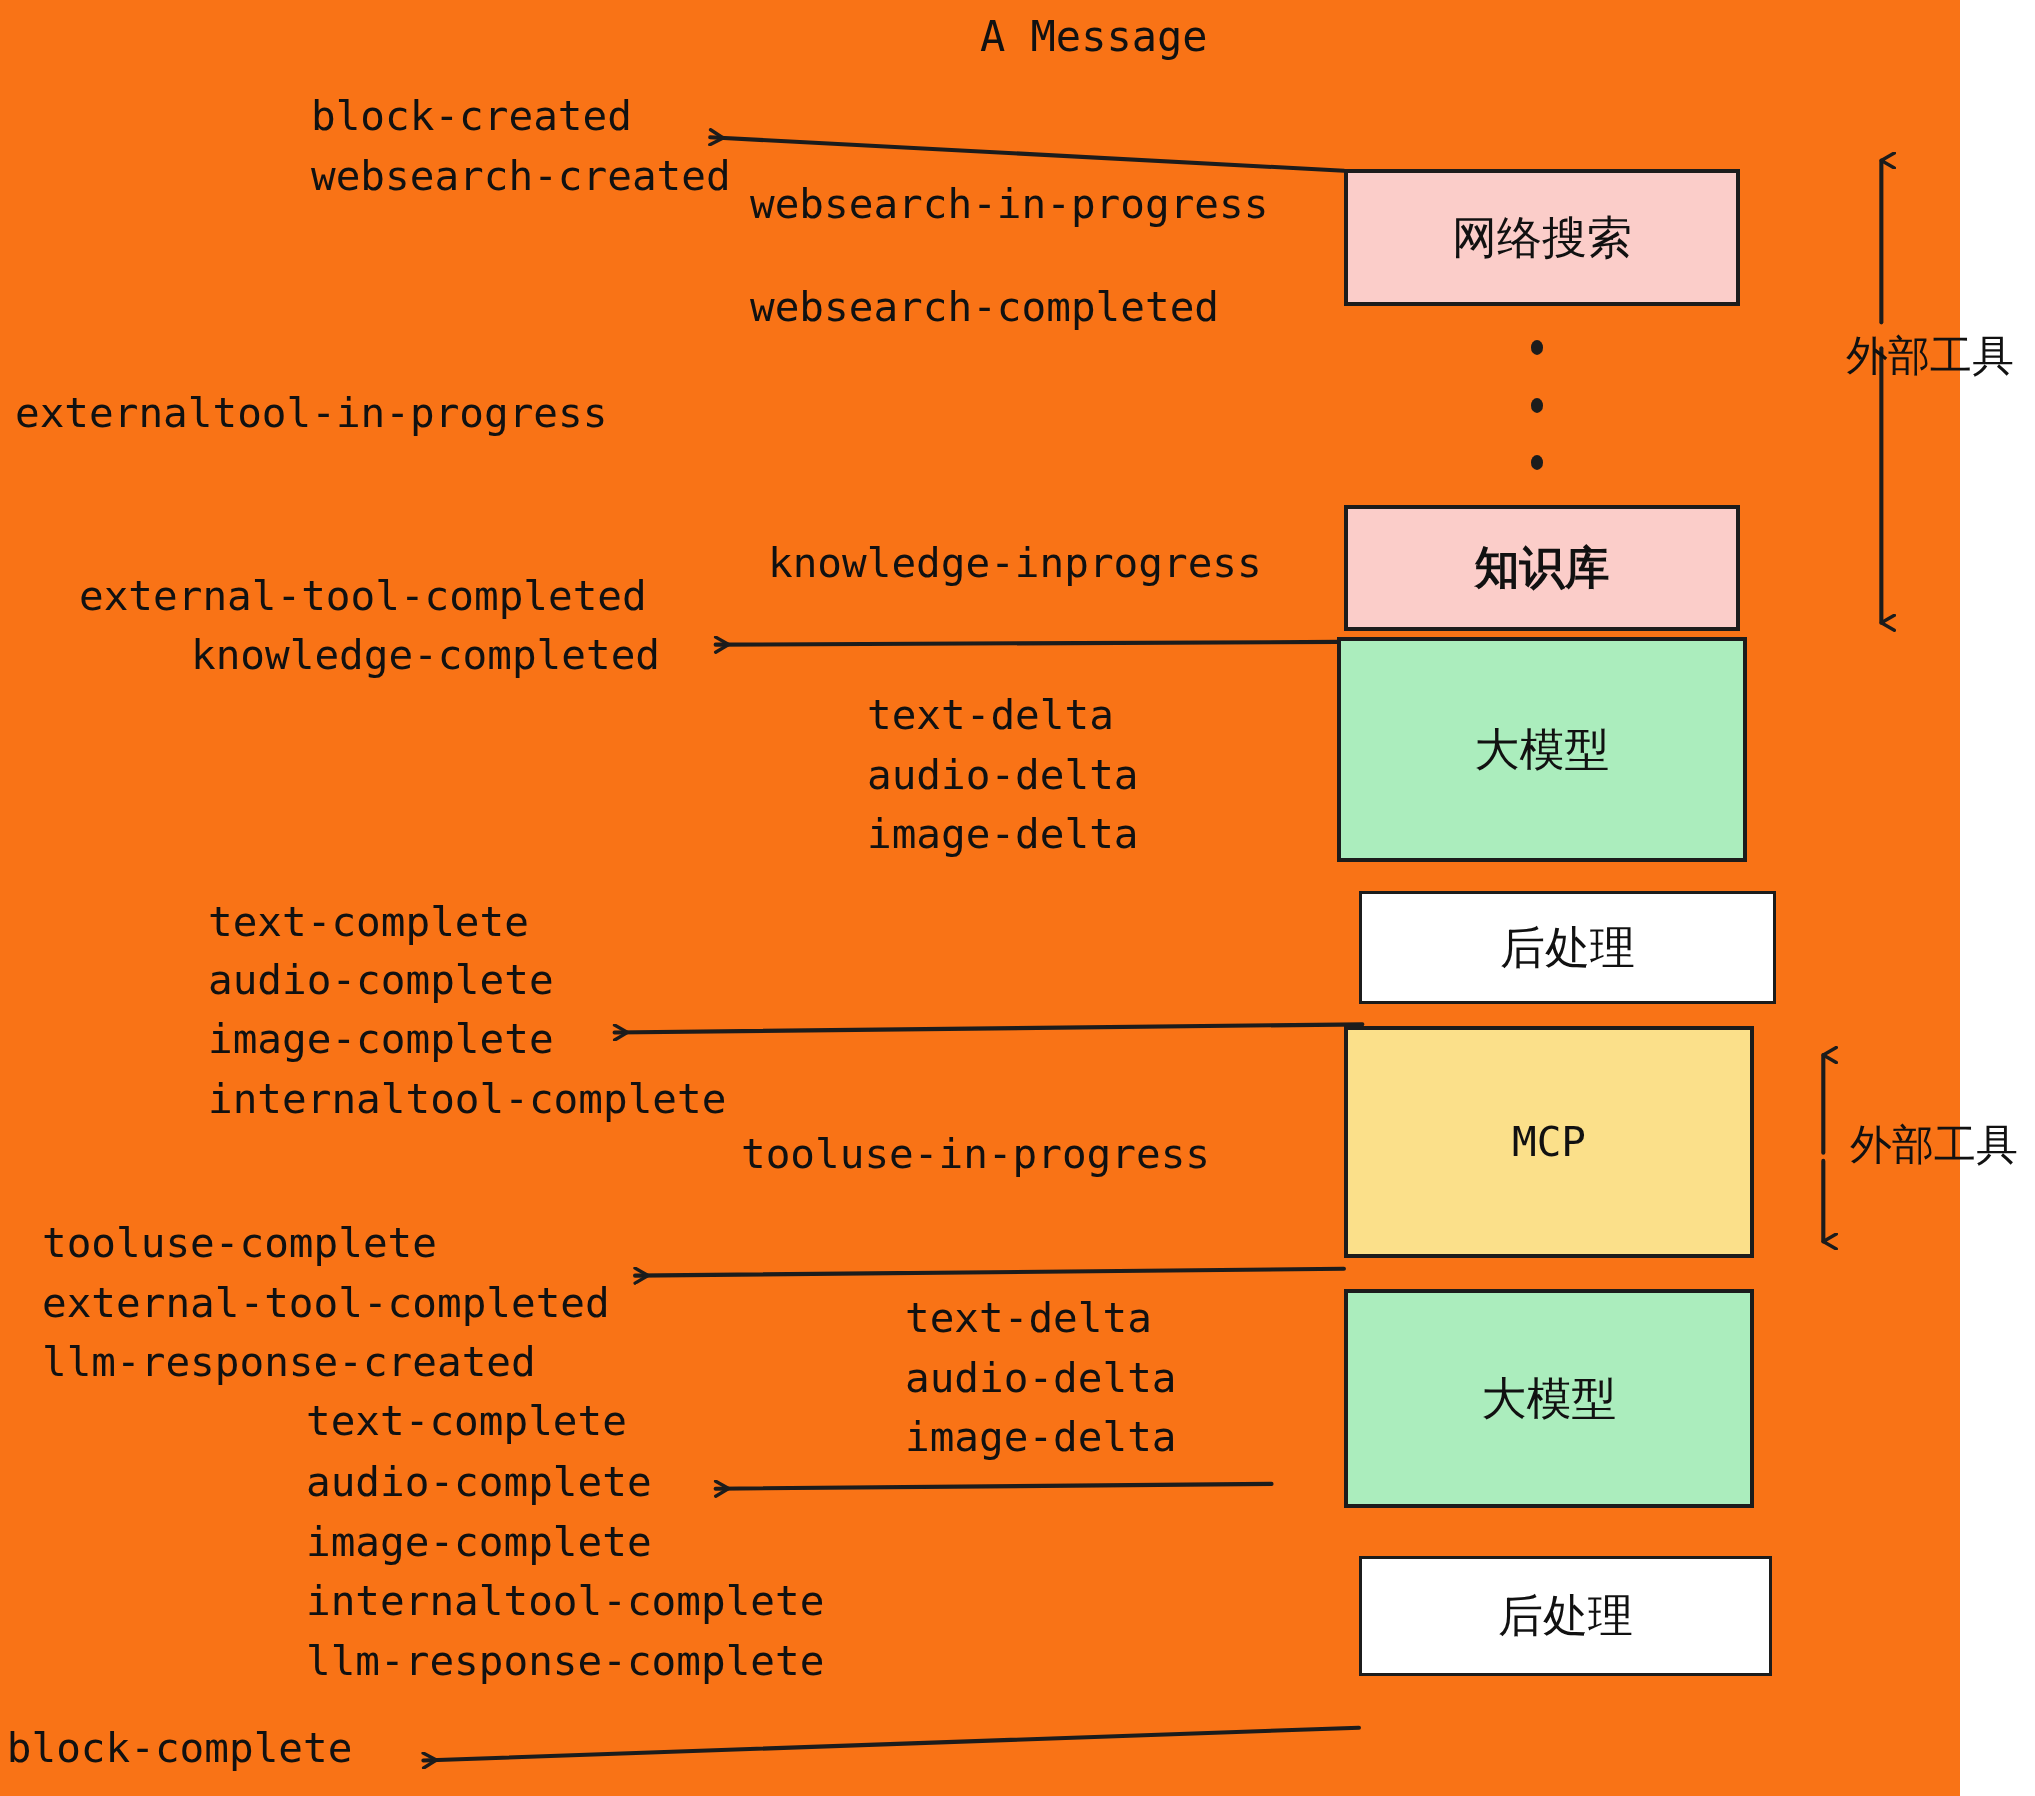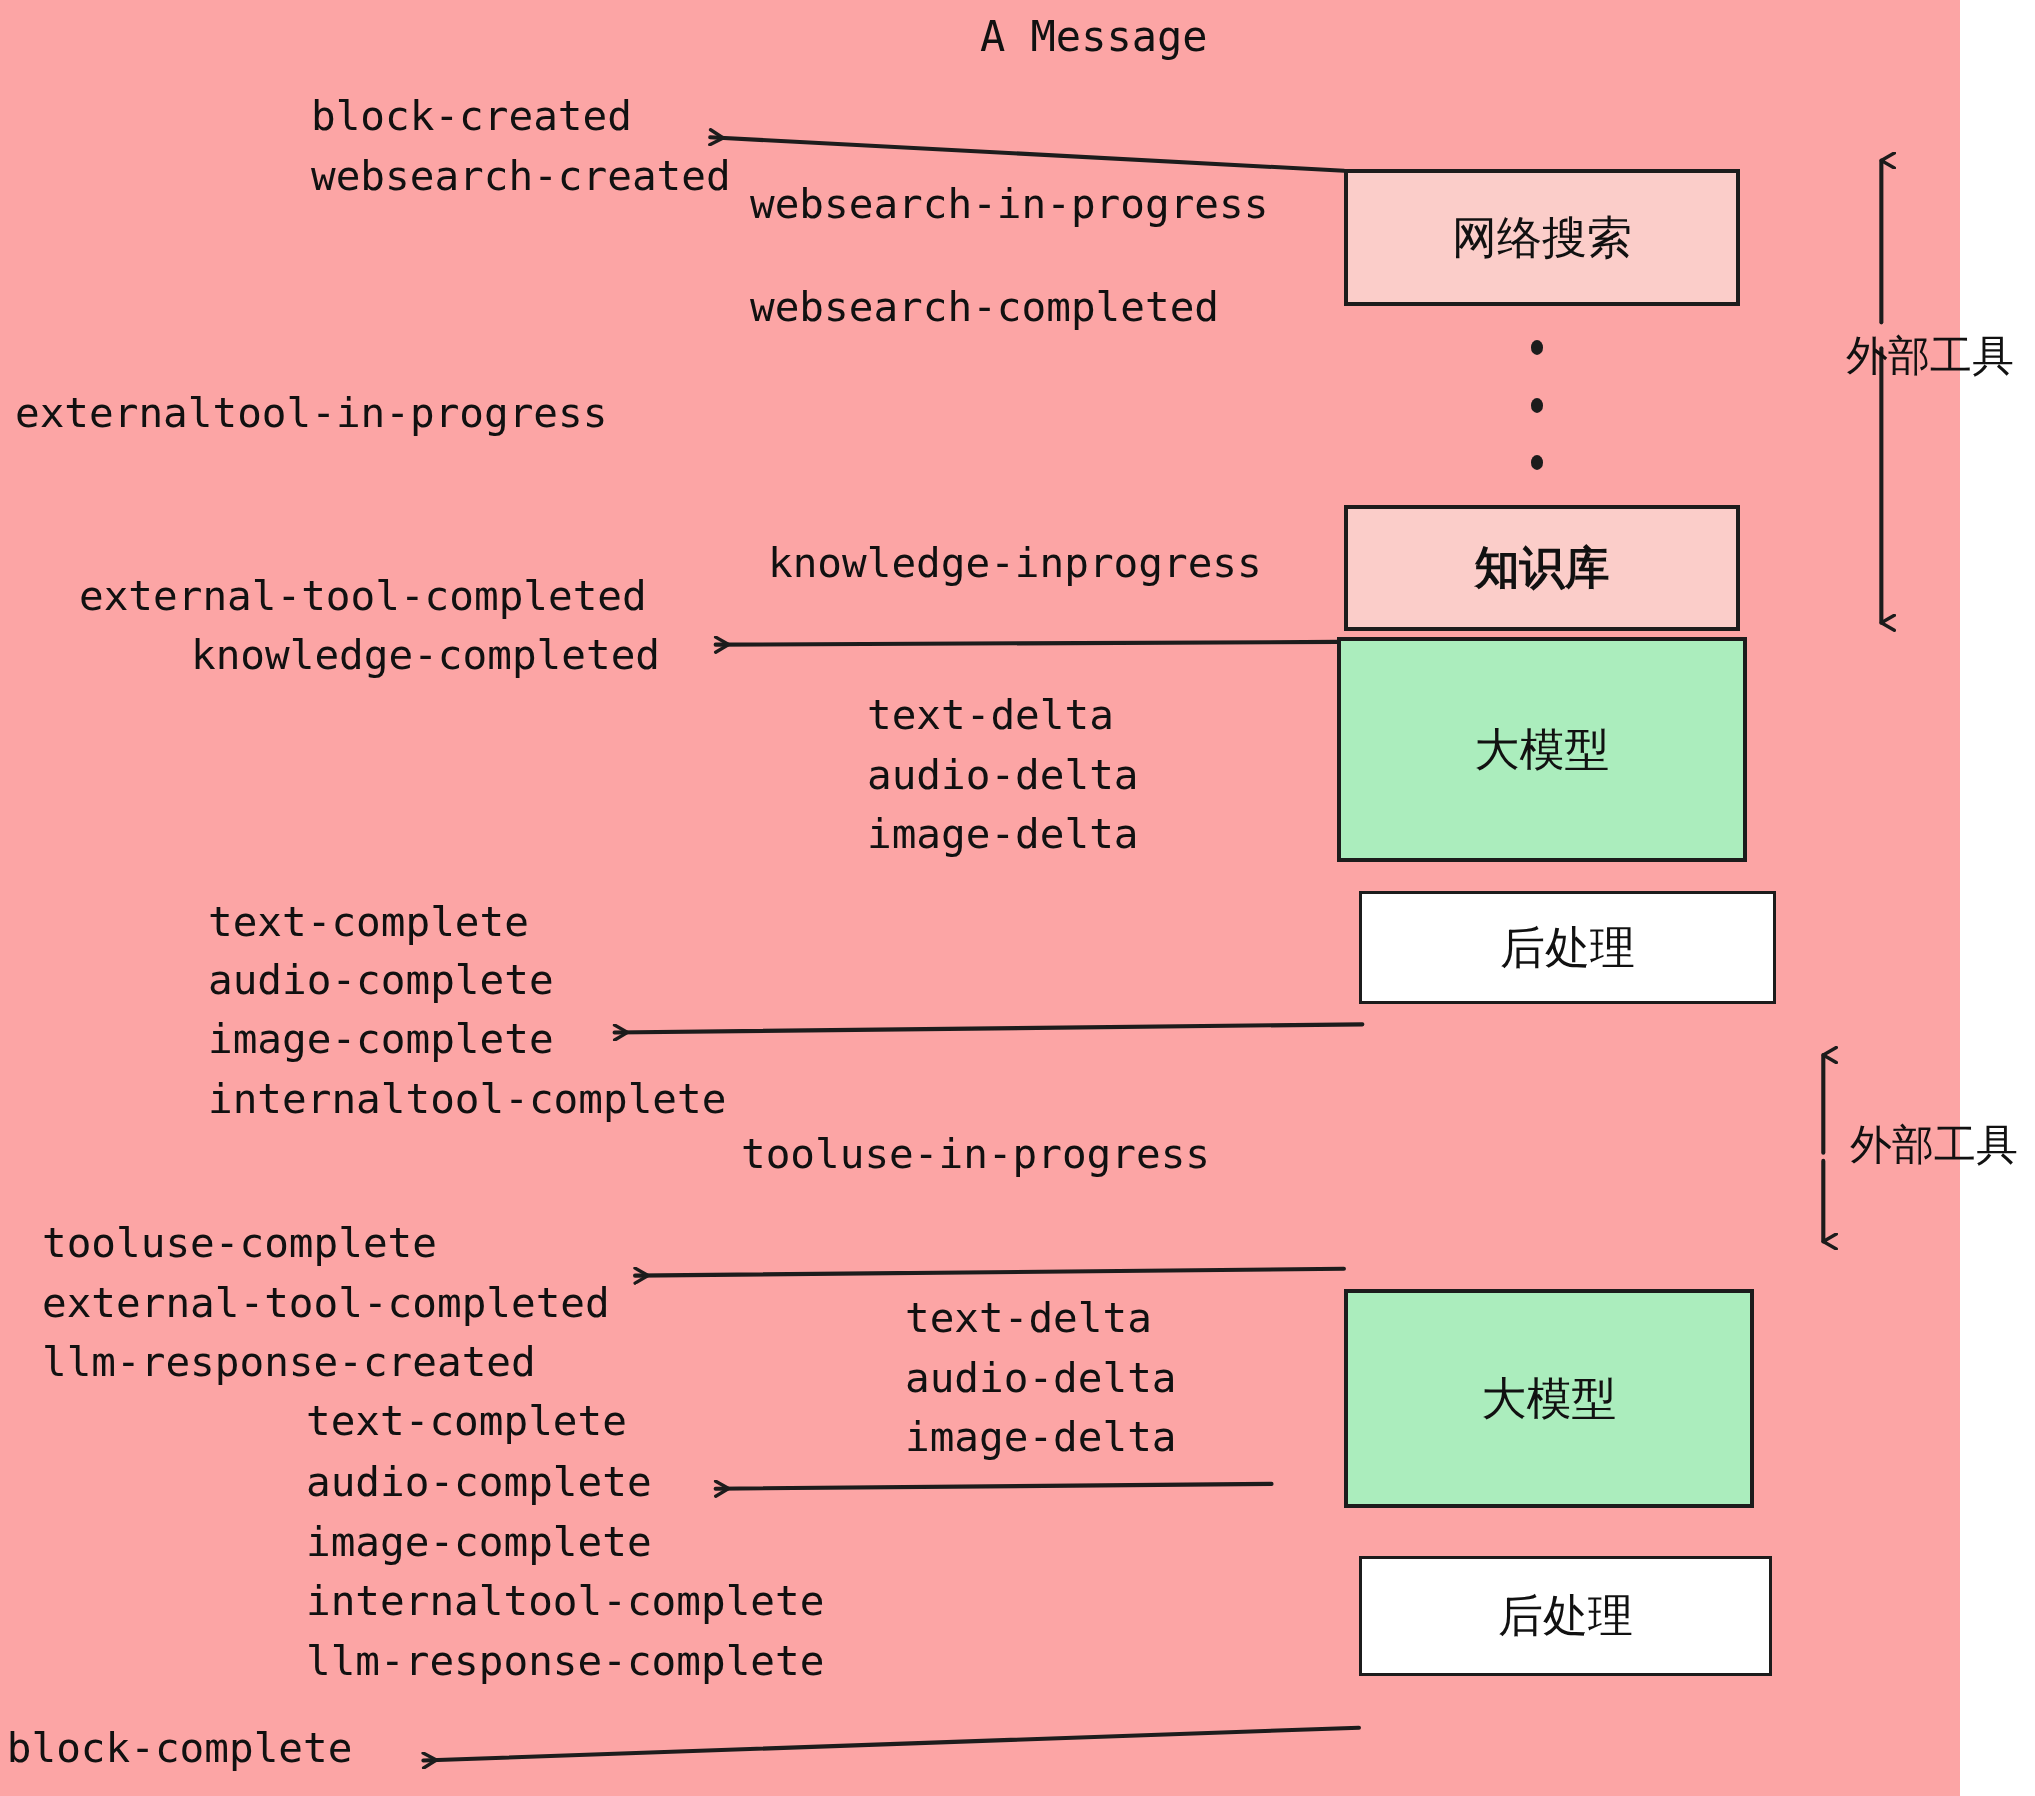--- a/index.html
+++ b/index.html
@@ -1,18 +1,18 @@
 <!DOCTYPE html>
 <html style="font-size:11px"><head>
 <meta charset="utf-8">
 <style>
   html,body{margin:0;padding:0;background:#ffffff;}
   body{width:2035px;height:1796px;overflow:hidden;
        font-family:"DejaVu Sans Mono","Liberation Mono",monospace;}
-  #stage{position:relative;width:1960px;height:1796px;background:#fca5a5;}
+  #stage{position:relative;width:1960px;height:1796px;background:#f97316;}
   svg.layer{position:absolute;left:0;top:0;width:2035px;height:1796px;}
 
   .evt{position:absolute;white-space:pre;color:#111;
        font-family:"DejaVu Sans Mono","Liberation Mono",monospace;
        font-size:41px;line-height:1;letter-spacing:0px;}
   .title{position:absolute;color:#111;white-space:pre;
          font-family:"DejaVu Sans Mono","Liberation Mono",monospace;
          font-size:42px;line-height:1;}
   .cnbox{position:absolute;box-sizing:border-box;border:4.1px solid #1c1c1c;
          display:flex;align-items:center;justify-content:center;
@@ -104,20 +104,21 @@
   <div class="evt" style="left:306px;top:1462px;">audio-complete</div>
   <div class="evt" style="left:306px;top:1522px;">image-complete</div>
   <div class="evt" style="left:306px;top:1581px;">internaltool-complete</div>
   <div class="evt" style="left:306px;top:1641px;">llm-response-complete</div>
   <div class="evt" style="left:6.8px;top:1728px;">block-complete</div>
 
   <div class="cnbox pink" style="left:1344px;top:169px;width:396px;height:137px;">网络搜索</div>
   <div class="cnbox pink" style="left:1344px;top:505px;width:396px;height:126px;font-weight:bold;">知识库</div>
   <div class="cnbox green" style="left:1337px;top:637px;width:410px;height:225px;">大模型</div>
   <div class="cnbox white" style="left:1359px;top:891px;width:417px;height:113px;">后处理</div>
+  <div class="cnbox yellow mcp" style="left:1344px;top:1026px;width:410px;height:232px;">MCP</div>
   <div class="cnbox green" style="left:1344px;top:1289px;width:410px;height:219px;">大模型</div>
   <div class="cnbox white" style="left:1359px;top:1556px;width:413px;height:120px;">后处理</div>
 
   <div class="sidelabel" style="left:1830px;top:335px;">外部工具</div>
   <div class="sidelabel" style="left:1834px;top:1124px;">外部工具</div>
 
 </div>
 
 
 </body></html>

